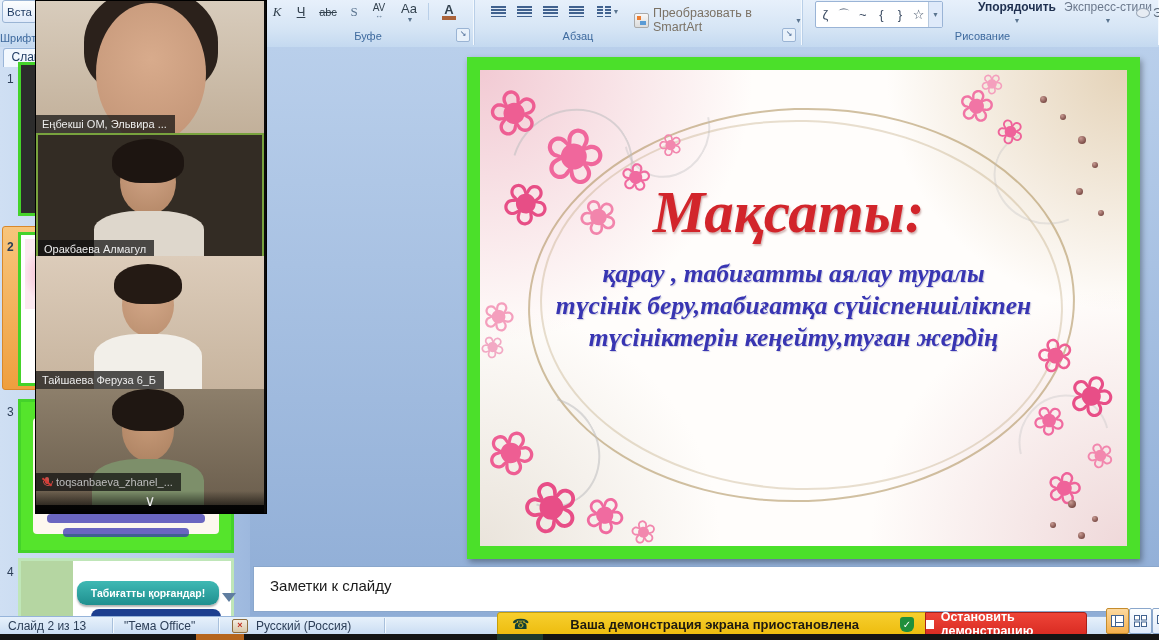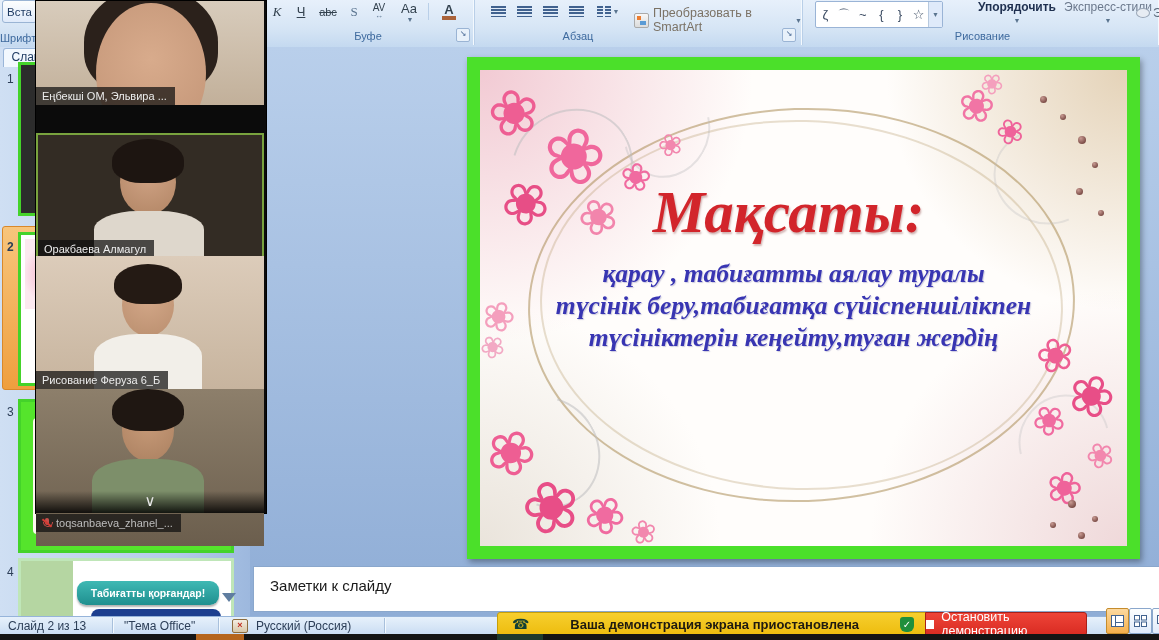--- a/index.html
+++ b/index.html
@@ -99,21 +99,21 @@
   
   #pausebar{left:497px;top:612px;width:428px;height:22px;background:linear-gradient(#f7cf2e,#edbc0e);
     border:1px solid #c79e08;border-radius:3px 0 0 3px;display:flex;align-items:center;}
   #pausebar .ptext{flex:1;text-align:center;font-size:13px;font-weight:bold;color:#1e1a10;}
   .phoneicon{font-size:14px;color:#123f35;margin-left:14px;}
   .shield{width:14px;height:15px;margin-right:12px;background:#1f8f3c;border-radius:3px 3px 6px 6px;
     color:#fff;font-size:10px;line-height:15px;text-align:center;}
   #stopbar{left:925px;top:612px;width:160px;height:22px;background:linear-gradient(#ee4438,#d92b22);
     border:1px solid #a81f18;border-radius:0 3px 3px 0;display:flex;align-items:center;justify-content:center;}
   .stopsq{width:9px;height:9px;background:#fff;margin-right:7px;}
-  #stopbar .stext{font-size:12.5px;font-weight:normal;color:#fff;}
+  #stopbar .stext{font-size:12.5px;font-weight:bold;color:#fff;}
   
   #taskbar{left:0;top:634px;width:1159px;height:6px;background:#141414;}
   .tseg{position:absolute;top:0;height:6px;}
 </style>
 </head>
 <body>
 
 <div id="ribbon" class="abs">
 
   <div class="rbtn" style="left:2px;width:33px;top:0px;background:linear-gradient(#fdfefe,#dfeafa);border:1px solid #9ab4d4;font-size:11.5px;color:#1f3b63;">Вста</div>
@@ -341,21 +341,21 @@
   <span class="stext">Остановить демонстрацию</span>
 </div>
 
 <div id="taskbar" class="abs">
   <div class="tseg" style="left:196px;width:48px;background:#b5651d;"></div>
   <div class="tseg" style="left:497px;width:46px;background:#1e3a2c;"></div>
 </div>
 
 <div id="videos" class="abs">
 
-  <div class="vtile" style="top:0;height:104px;background:linear-gradient(#d8ccbc,#c2b09a);text-decoration:underline;">
+  <div class="vtile" style="top:0;height:132px;background:linear-gradient(#d8ccbc,#c2b09a);text-decoration:underline;">
     <div class="hair" style="left:48px;top:-14px;width:134px;height:110px;background:#2b211b;"></div>
     <div class="head" style="left:60px;top:2px;width:110px;height:140px;background:radial-gradient(circle at 50% 40%,#d8ab8c,#c09274);"></div>
     <div class="vlabel">
         <span>Еңбекші ОМ, Эльвира ...</span>
       </div>
   </div>
 
   <div class="vtile" style="top:132px;height:123px;background:#332c24;border:2px solid #79a33e;width:224px;">
     <div class="head" style="left:82px;top:14px;width:56px;height:66px;background:radial-gradient(circle at 50% 40%,#cfa284,#b08463);"></div>
     <div class="hair" style="left:74px;top:4px;width:72px;height:44px;background:#1d1511;"></div>
@@ -363,25 +363,25 @@
     <div class="vlabel">
         <span>Оракбаева Алмагул</span>
       </div>
   </div>
 
   <div class="vtile" style="top:255px;height:133px;background:linear-gradient(#dcccba,#c7b49e);">
     <div class="head" style="left:86px;top:18px;width:52px;height:62px;background:radial-gradient(circle at 50% 40%,#d3a788,#b98e6e);"></div>
     <div class="hair" style="left:78px;top:8px;width:68px;height:40px;background:#241a14;"></div>
     <div class="torso" style="left:58px;top:78px;width:108px;height:55px;background:#f2efe9;"></div>
     <div class="vlabel">
-        <span>Рисование Феруза 6_Б</span>
-      </div>
-  </div>
-
-  <div class="vtile" style="top:388px;height:157px;background:linear-gradient(#8d7f6b,#6b5e4d);">
+        <span>Тайшаева Феруза 6_Б</span>
+      </div>
+  </div>
+
+  <div class="vtile" style="top:388px;height:116px;background:linear-gradient(#8d7f6b,#6b5e4d);">
     <div class="head" style="left:86px;top:10px;width:52px;height:62px;background:radial-gradient(circle at 50% 40%,#c79a78,#aa8060);"></div>
     <div class="hair" style="left:76px;top:0px;width:72px;height:42px;background:#1f1712;"></div>
     <div class="torso" style="left:56px;top:70px;width:112px;height:54px;background:#7d8f6a;"></div>
     <div class="vlabel" style="bottom:14px;">
       <span class="mic">
           <b></b>
           <u></u>
           <s></s>
         </span>
       <span style="color:#bdbdbd;">toqsanbaeva_zhanel_...</span>

